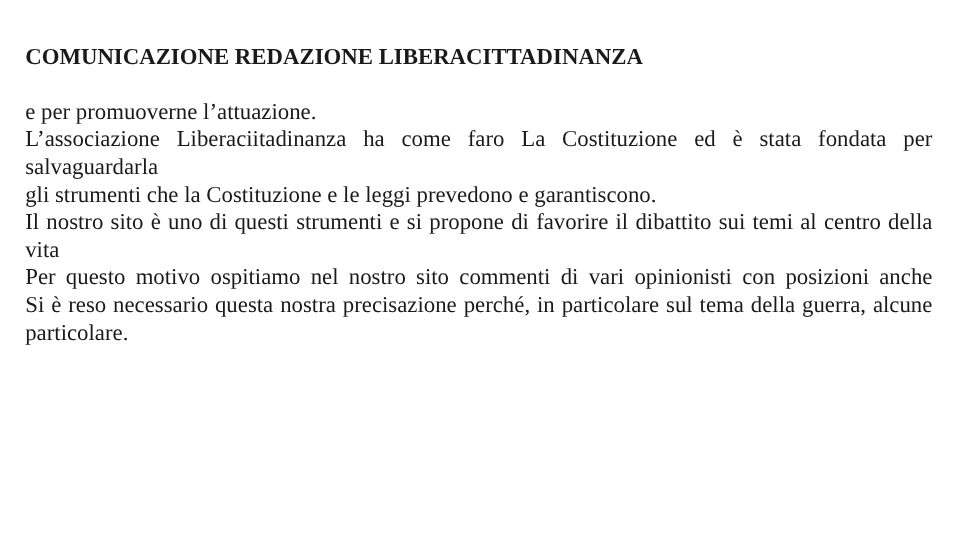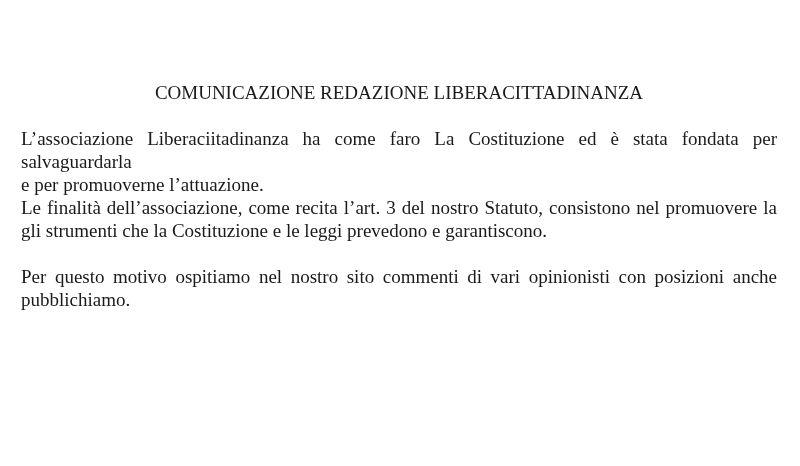--- a/index.html
+++ b/index.html
@@ -15,55 +15,53 @@
     overflow: hidden;
     font-family: "Liberation Serif", "DejaVu Serif", serif;
     color: #1a1a1a;
     font-size: 19px;
     line-height: 23px;
   }
   .content {
     padding: 36px 23px 0 21px;
   }
   .doc-title {
-    font-weight: normal;
-    text-align: center;
+    font-weight: bold;
     line-height: 23px;
     white-space: pre-wrap;
-    margin-top: 45px;
   }
   .spacer-line {
     height: 23px;
   }
   .block + .block {
-    margin-top: 23px;
   }
   .line {
     line-height: 23px;
     white-space: pre-wrap;
     text-align: left;
   }
   .line.j {
     text-align: justify;
     text-align-last: justify;
   }
 </style>
 </head>
 <body>
 
 <div class="page">
   <div class="content">
     <div class="doc-title">COMUNICAZIONE REDAZIONE LIBERACITTADINANZA</div>
     <div class="spacer-line"></div>
     <div>
         <div class="block">
+          <div class="line">e per promuoverne l’attuazione.</div>
           <div class="line j">L’associazione Liberaciitadinanza ha come faro La Costituzione ed è stata fondata per salvaguardarla</div>
-          <div class="line">e per promuoverne l’attuazione.</div>
-          <div class="line j">Le finalità dell’associazione, come recita l’art. 3 del nostro Statuto, consistono nel promuovere la</div>
           <div class="line">gli strumenti che la Costituzione e le leggi prevedono e garantiscono.</div>
+          <div class="line j">Il nostro sito è uno di questi strumenti e si propone di favorire il dibattito sui temi al centro della  vita</div>
         </div>
         <div class="block">
           <div class="line j">Per questo motivo ospitiamo nel nostro sito commenti di vari opinionisti con posizioni anche</div>
-          <div class="line">pubblichiamo.</div>
+          <div class="line j">Si è reso necessario questa nostra precisazione perché, in particolare sul tema della guerra, alcune</div>
+          <div class="line">particolare.</div>
         </div>
       </div>
   </div>
 </div>
 
 </body></html>

